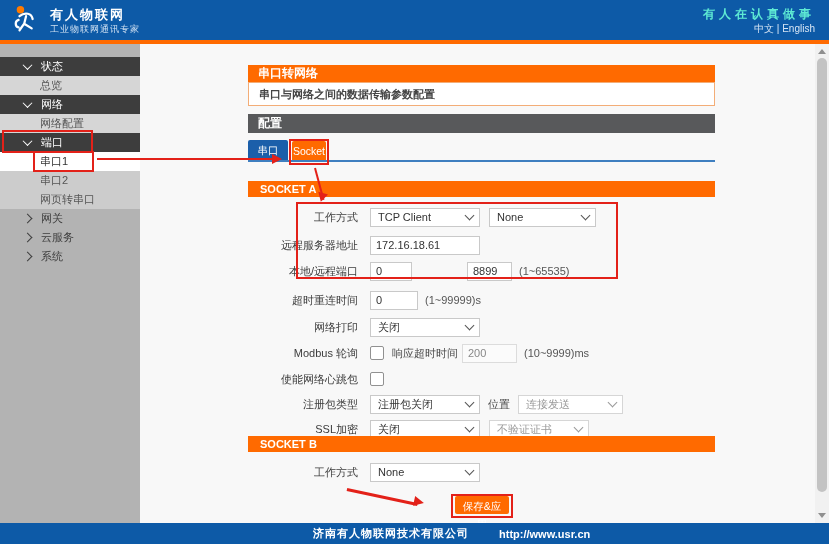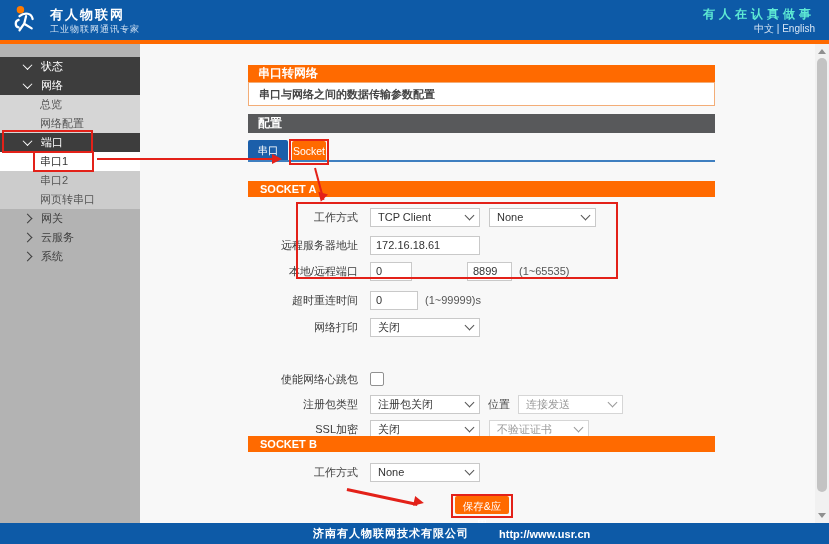--- a/index.html
+++ b/index.html
@@ -101,26 +101,26 @@
     <div class="lang">中文 | English</div>
   </div>
 </div>
 <div class="accent-strip"></div>
 
 <div class="sidebar">
   <div class="side-row side-group">
     <span class="chev-down"></span>
     <span class="side-label">状态</span>
   </div>
+  <div class="side-row side-sub">
+    <span class="side-label">总览</span>
+  </div>
   <div class="side-row side-group">
     <span class="chev-down"></span>
     <span class="side-label">网络</span>
-  </div>
-  <div class="side-row side-sub">
-    <span class="side-label">总览</span>
   </div>
   <div class="side-row side-sub">
     <span class="side-label">网络配置</span>
   </div>
   <div class="side-row side-group">
     <span class="chev-down"></span>
     <span class="side-label">端口</span>
   </div>
   <div class="side-row side-active">
     <span class="side-label">串口1</span>
@@ -188,20 +188,27 @@
   </div>
 
   <div class="frow" style="top:273px;">
     <span class="flabel">网络打印</span>
     <div class="select w110">
       <span>关闭</span>
       <span class="chev"></span>
     </div>
   </div>
 
+  <div class="frow" style="top:299px;">
+    <span class="flabel">Modbus 轮询</span>
+    <span class="cb"></span>
+    <span class="sublabel">响应超时时间</span>
+    <input class="txt txt-dis" style="width: 55px;" value="200">
+    <span class="hint">(10~9999)ms</span>
+  </div>
 
   <div class="frow" style="top:325px;">
     <span class="flabel">使能网络心跳包</span>
     <span class="cb"></span>
   </div>
 
   <div class="frow" style="top:350px;">
     <span class="flabel">注册包类型</span>
     <div class="select w110">
       <span>注册包关闭</span>

